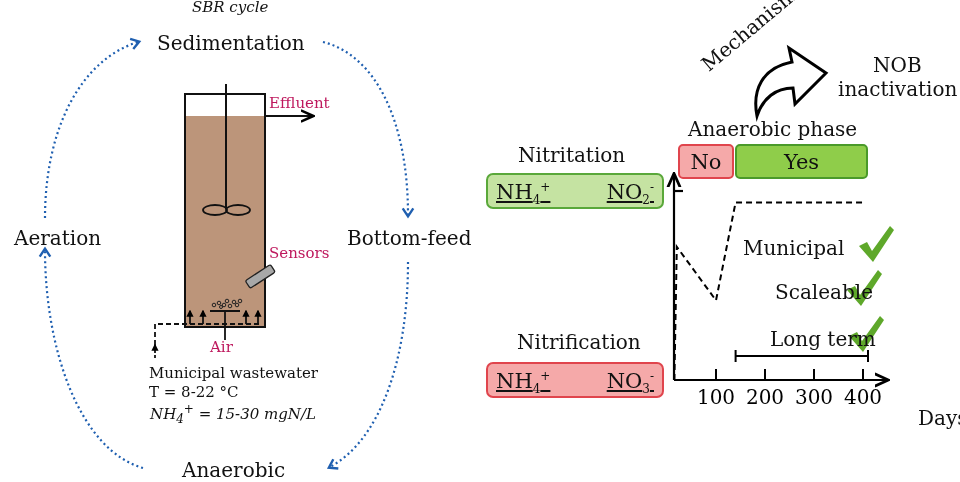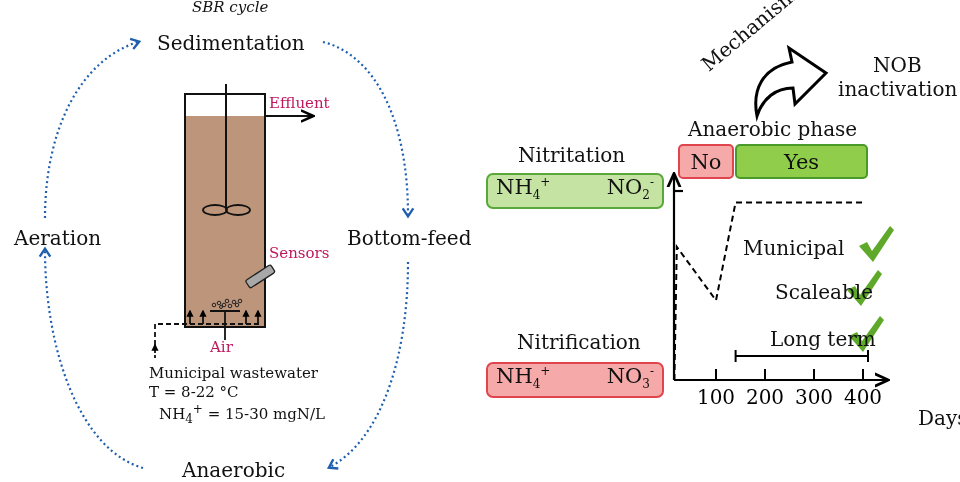--- a/index.html
+++ b/index.html
@@ -4,22 +4,22 @@
 <style>
   html, body { margin:0; padding:0; background:#ffffff; }
   body { width:960px; height:482px; position:relative; overflow:hidden;
          font-family:"DejaVu Serif", "Liberation Serif", serif; color:#111; }
   .abs { position:absolute; white-space:nowrap; }
   .lbl-l { font-size:20px; }
   .lbl-m { font-size:15px; }
   .italic { font-style:italic; }
   .grey { color:#be185d; }
   svg.overlay { position:absolute; left:0; top:0; }
-  .eq-box { position:absolute; border-radius:7px; display:flex; align-items:flex-start;
-            justify-content:space-between; padding:0 8px; box-sizing:border-box; font-size:21px; }
+  .eq-box { position:absolute; border-radius:7px; display:flex; align-items:flex-end;
+            justify-content:space-between; padding:0 8px; box-sizing:border-box; font-size:21px;text-decoration:underline; }
   .eq-green { background:#c5e3a2; border:2px solid #5aa83a; }
   .eq-red { background:#f5a9a9; border:2px solid #e0454d; }
   .phase { position:absolute; border-radius:5px; display:flex; align-items:center; justify-content:center;
            font-size:21px; box-sizing:border-box; }
   .phase-no { background:#f5a9a9; border:2px solid #e0454d; }
   .phase-yes { background:#8fcd4a; border:2px solid #4a9a2a; }
   sup, sub { font-size:12px; }
 </style>
 </head>
 <body>
@@ -118,21 +118,21 @@
 <div class="abs lbl-l" style="left:347px;top:226px;">Bottom-feed</div>
 <div class="abs lbl-l" style="left:182px;top:458px;">Anaerobic</div>
 <div class="abs lbl-l" style="left:14px;top:226px;">Aeration</div>
 
 <div class="abs lbl-m grey" style="left:269px;top:94px;">Effluent</div>
 <div class="abs lbl-m grey" style="left:269px;top:244px;">Sensors</div>
 <div class="abs lbl-m grey" style="left:210px;top:338px;">Air</div>
 
 <div class="abs lbl-m" style="left:149px;top:364px;">Municipal wastewater</div>
 <div class="abs lbl-m" style="left:149px;top:383px;">T = 8-22 °C</div>
-<div class="abs lbl-m" style="left:159px;top:402px;"><span>NH</span><sub>4</sub><sup>+</sup><span> = </span><span>15-30 mgN/L</span></div>
+<div class="abs lbl-m" style="left:150px;top:402px;font-style:italic;"><span>NH</span><sub>4</sub><sup>+</sup><span> = </span><span>15-30 mgN/L</span></div>
 
 <div class="abs lbl-l" style="left:518px;top:143px;">Nitritation</div>
 <div class="eq-box eq-green" style="left:486px;top:173px;width:178px;height:36px;">
   <span><span>NH</span><sub>4</sub><sup>+</sup></span>
   <span><span>NO</span><sub>2</sub><sup>-</sup></span>
 </div>
 
 <div class="abs lbl-l" style="left:517px;top:330px;">Nitrification</div>
 <div class="eq-box eq-red" style="left:486px;top:362px;width:178px;height:36px;">
   <span><span>NH</span><sub>4</sub><sup>+</sup></span>

